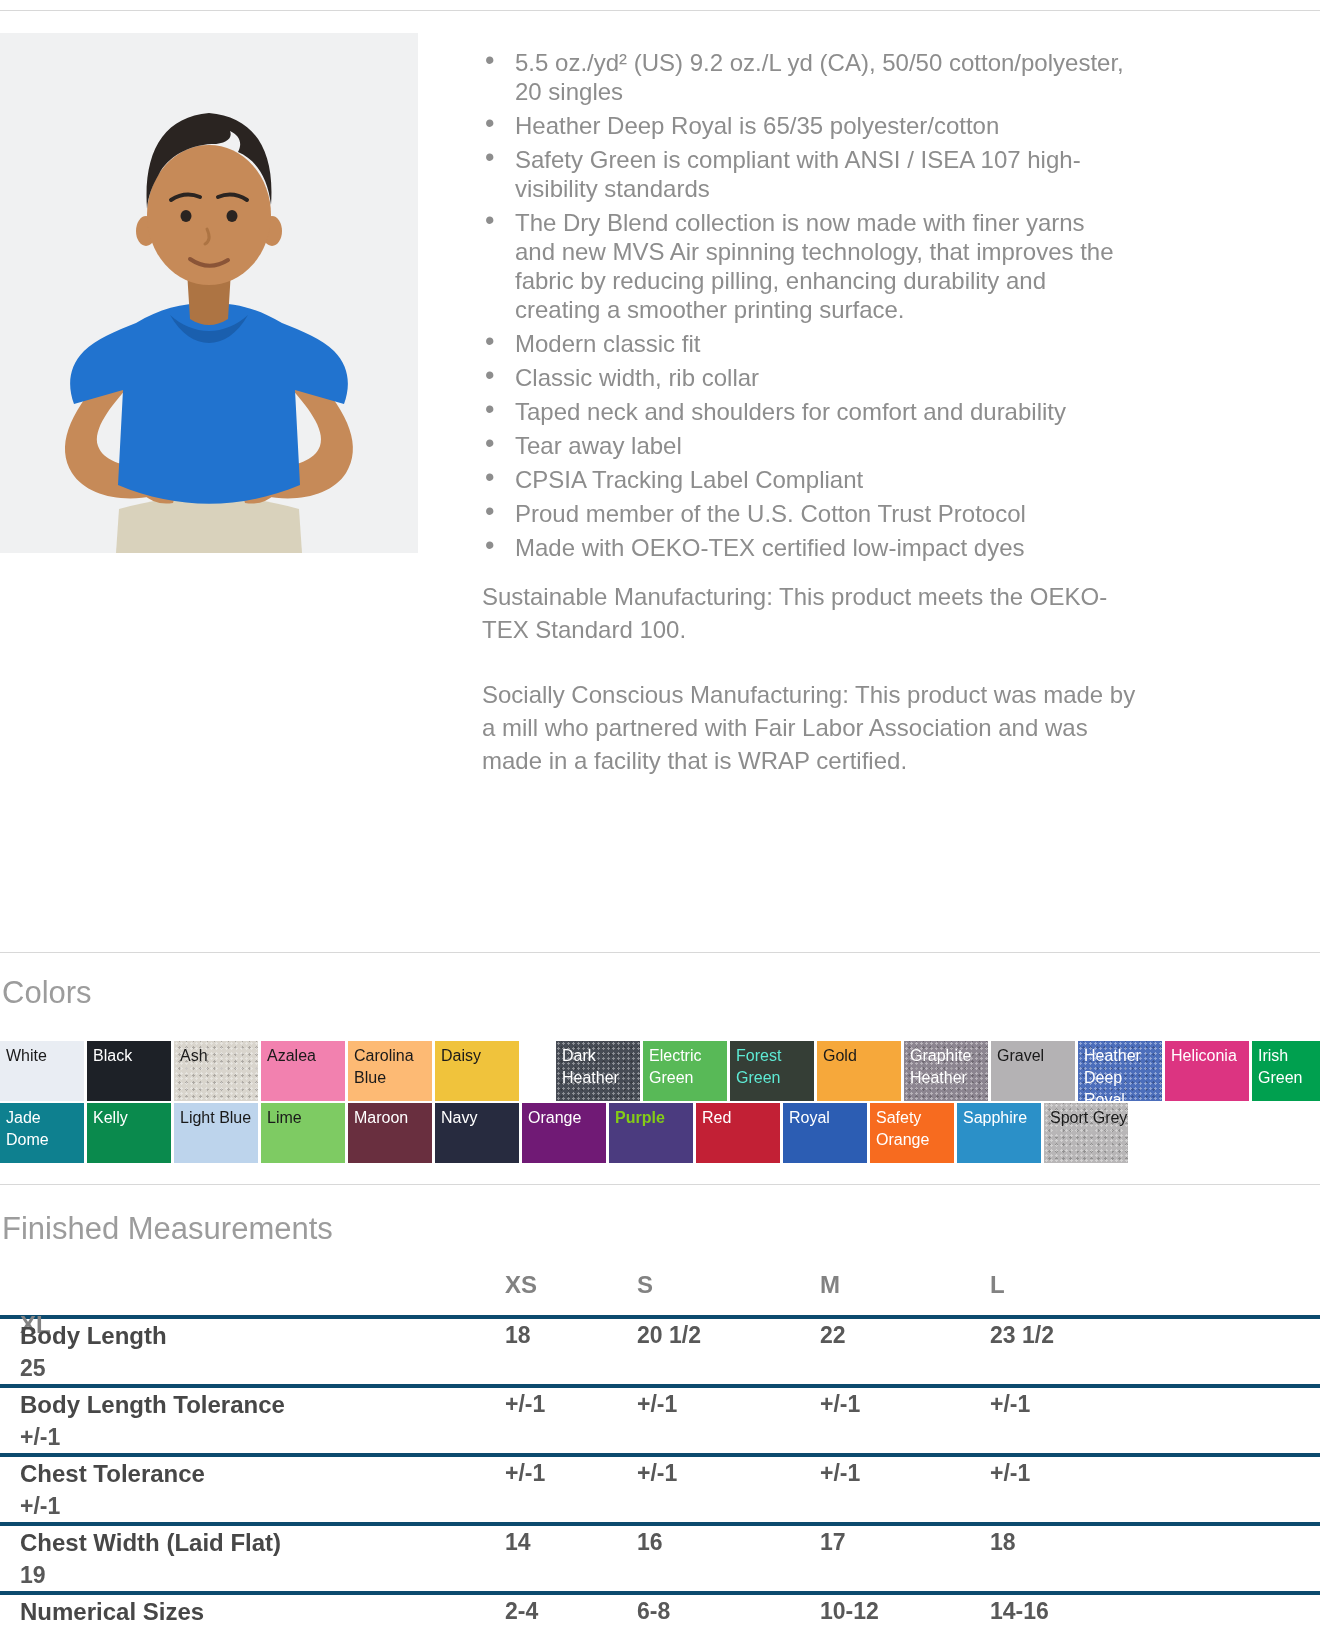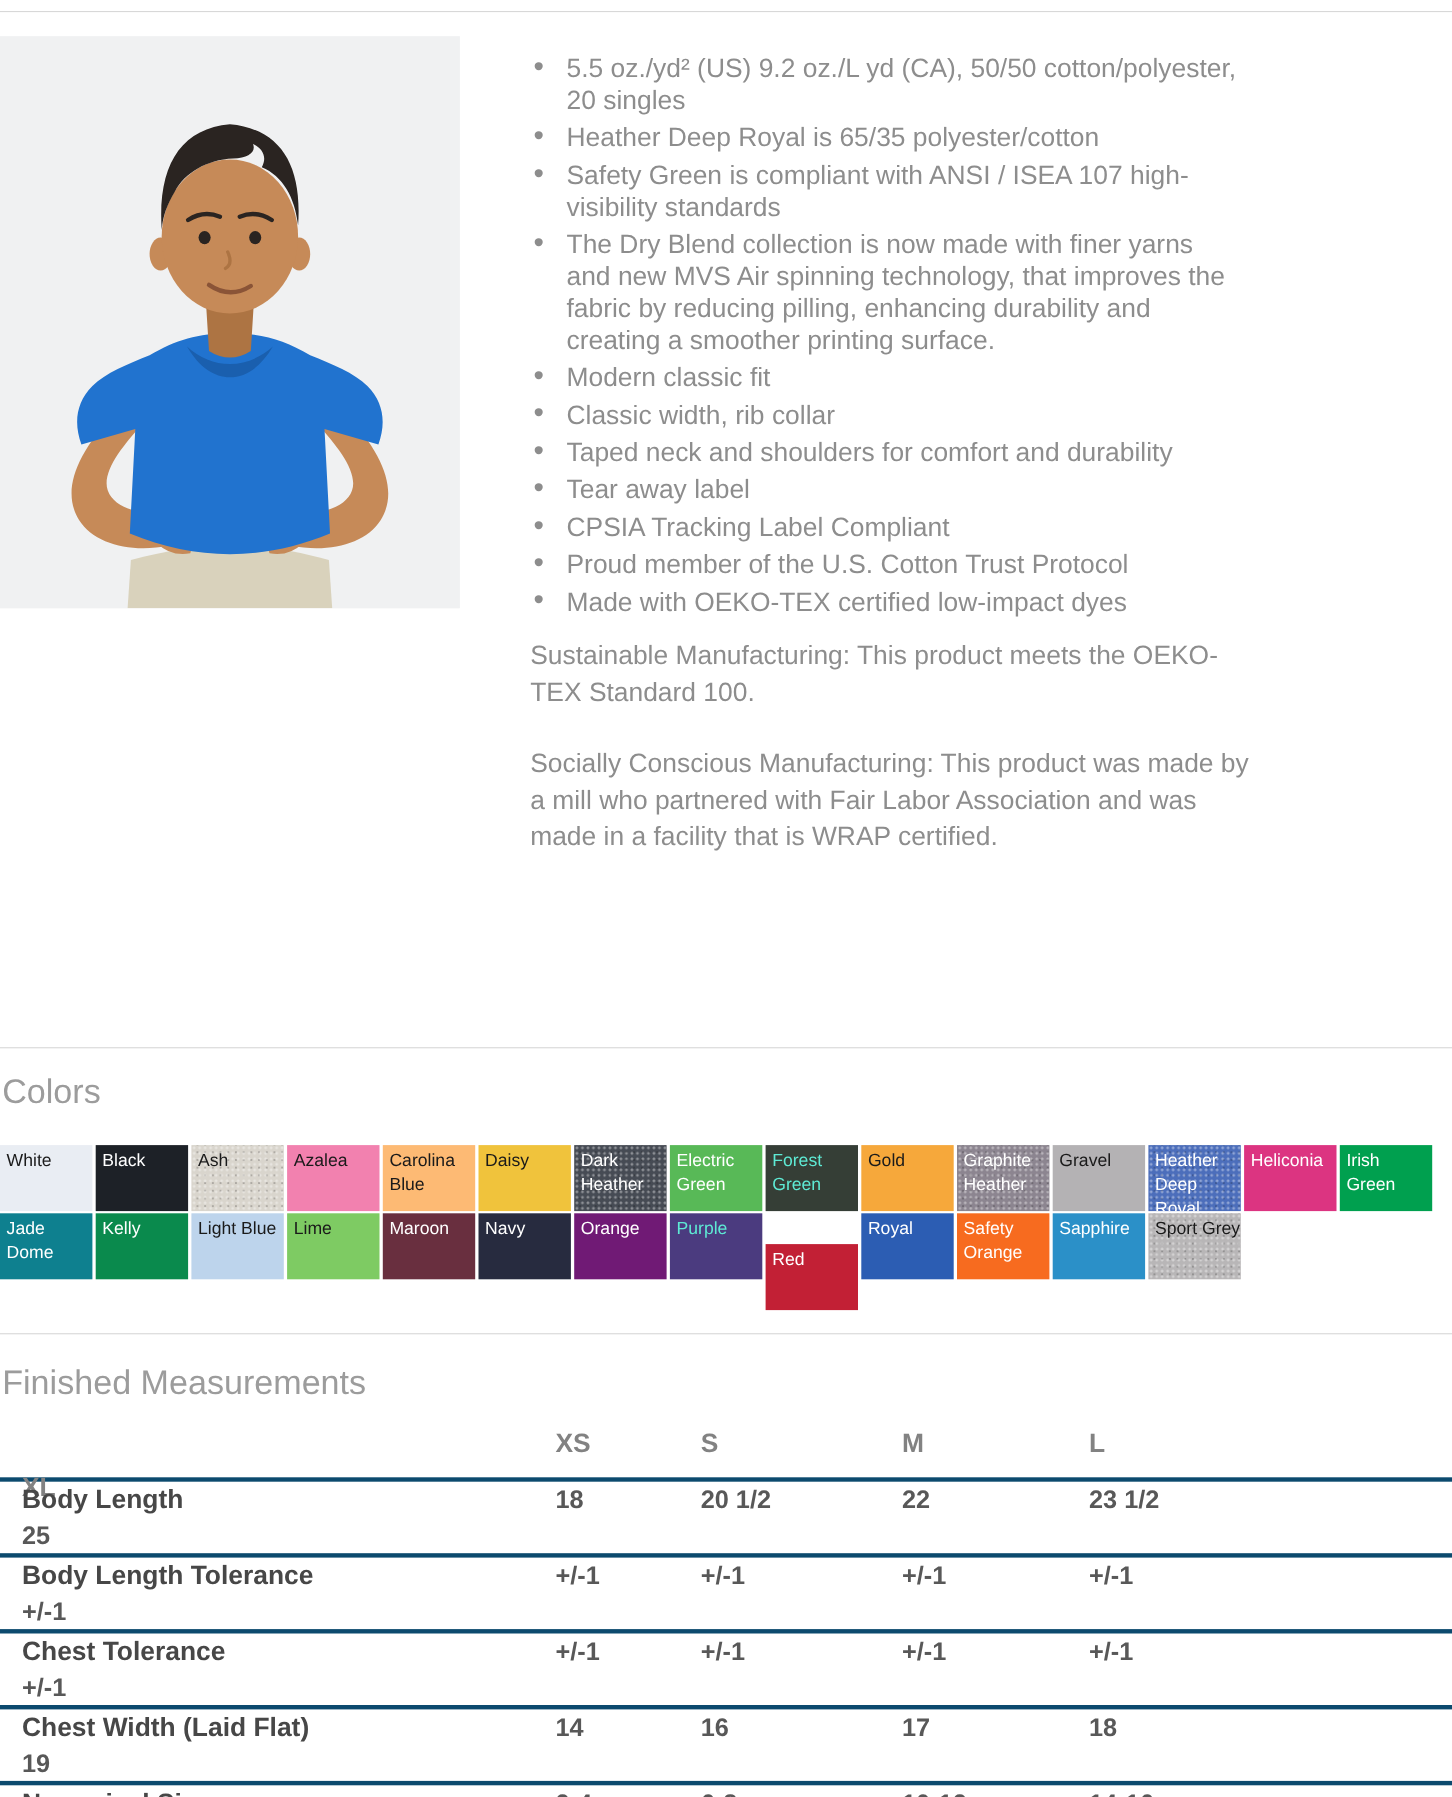--- a/index.html
+++ b/index.html
@@ -161,21 +161,21 @@
         </div>
         <div class="swatch" style="background: rgb(242, 129, 175); color: rgb(26, 26, 26);">
           <span class="swatch-label">Azalea</span>
         </div>
         <div class="swatch" style="background: #fdba74; color: rgb(26, 26, 26);">
           <span class="swatch-label">Carolina Blue</span>
         </div>
         <div class="swatch" style="background: rgb(240, 195, 60); color: rgb(26, 26, 26);">
           <span class="swatch-label">Daisy</span>
         </div>
-        <div class="swatch heather" style="background: rgb(70, 75, 84); color: rgb(255, 255, 255);">
+        <div class="swatch heather" style="background: rgb(70, 75, 84); color: rgb(255, 255, 255); margin-left: 34px;">
           <span class="swatch-label">Dark Heather</span>
         </div>
         <div class="swatch" style="background: rgb(88, 185, 87); color: rgb(255, 255, 255);">
           <span class="swatch-label">Electric Green</span>
         </div>
         <div class="swatch" style="background: rgb(53, 62, 54); color: #5eead4;">
           <span class="swatch-label">Forest Green</span>
         </div>
         <div class="swatch" style="background: rgb(246, 168, 59); color: rgb(26, 26, 26);">
           <span class="swatch-label">Gold</span>
@@ -211,24 +211,24 @@
         </div>
         <div class="swatch" style="background: rgb(105, 47, 63); color: rgb(255, 255, 255);">
           <span class="swatch-label">Maroon</span>
         </div>
         <div class="swatch" style="background: rgb(39, 43, 63); color: rgb(255, 255, 255);">
           <span class="swatch-label">Navy</span>
         </div>
         <div class="swatch" style="background: #701a75; color: rgb(255, 255, 255);">
           <span class="swatch-label">Orange</span>
         </div>
-        <div class="swatch" style="background: rgb(75, 59, 127); color: #5eead4;">
+        <div class="swatch" style="background: rgb(75, 59, 127); color: #84cc16; font-weight: bold;">
           <span class="swatch-label">Purple</span>
         </div>
-        <div class="swatch" style="background: rgb(194, 32, 53); color: rgb(255, 255, 255); margin-top: 28px;">
+        <div class="swatch" style="background: rgb(194, 32, 53); color: rgb(255, 255, 255);">
           <span class="swatch-label">Red</span>
         </div>
         <div class="swatch" style="background: rgb(44, 93, 179); color: rgb(255, 255, 255);">
           <span class="swatch-label">Royal</span>
         </div>
         <div class="swatch" style="background: rgb(247, 107, 31); color: rgb(255, 255, 255);">
           <span class="swatch-label">Safety Orange</span>
         </div>
         <div class="swatch" style="background: rgb(43, 144, 200); color: rgb(255, 255, 255);">
           <span class="swatch-label">Sapphire</span>

